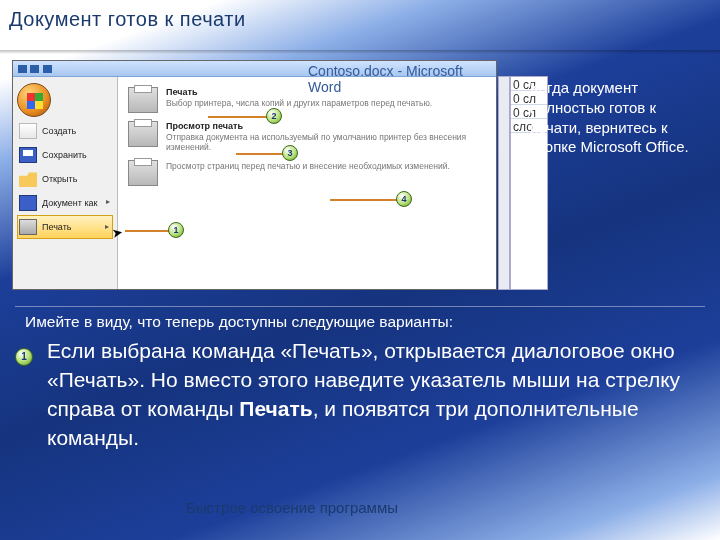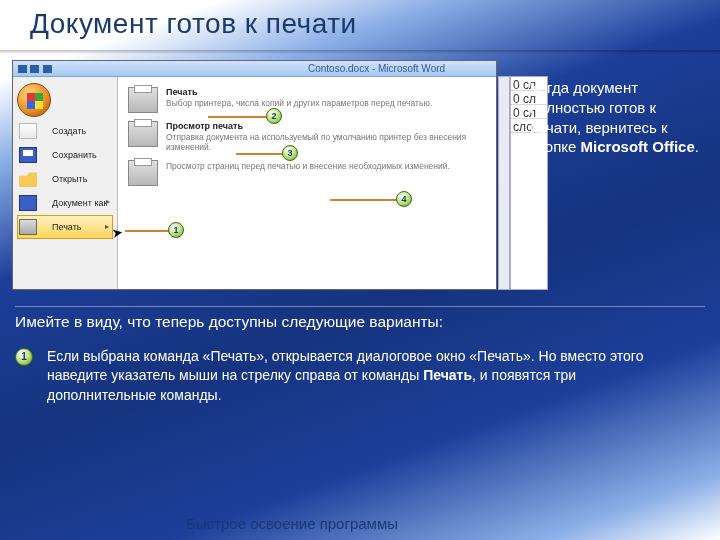--- a/index.html
+++ b/index.html
@@ -1,34 +1,34 @@
 <!DOCTYPE html>
 <html><head>
 <meta charset="utf-8">
 <style>
   *{box-sizing:border-box;margin:0;padding:0}
   body{width:720px;height:540px;font-family:Arial,sans-serif;overflow:hidden;background:#fff}
   .slide{width:720px;height:540px;position:relative;
     background:linear-gradient(160deg,#fff 0%,#fff 10%,#8eb0e8 20%,#1d3f9a 35%,#15337e 55%,#1d3f9a 75%,#8eb0e8 92%,#fff 100%)}
-  .title{position:absolute;left:30px;top:8px;font-size:28px;color:#1a3a6e;letter-spacing:0.5px}
+  .title{position:absolute;left:9px;top:8px;font-size:20px;color:#1a3a6e;letter-spacing:0.5px}
   .shadow-strip{position:absolute;left:0;top:50px;width:720px;height:4px;
     background:linear-gradient(to bottom,rgba(0,0,0,0.25),rgba(0,0,0,0))}
   .window{position:absolute;left:12px;top:60px;width:485px;height:230px;background:#fff;border:1px solid #666}
   .chrome{height:16px;background:linear-gradient(#cfe3ff,#a8c7ef);border-bottom:1px solid #7fa5d8;position:relative}
   .chrome-ico{position:absolute;width:9px;height:8px;background:#2b5ea8;top:4px}
   .chrome-ico.l1{left:5px}.chrome-ico.l2{left:17px}.chrome-ico.l3{left:30px}
-  .chrome-title{position:absolute;left:295px;top:2px;font-size:10px;color:#335a9b}
+  .chrome-title{position:absolute;left:295px;top:2px;font-size:14px;color:#335a9b}
   .office-inner{display:flex;height:212px}
   .office-btn{position:absolute;left:4px;top:22px;width:34px;height:34px;border-radius:50%;
     background:radial-gradient(circle at 35% 30%,#ffd67a,#e88b1f 60%,#9a4a0c);border:1px solid #7a4a1a;z-index:5}
   .office-flag{position:absolute;left:9px;top:9px;width:16px;height:16px;font-size:10px;display:grid;grid-template:1fr 1fr/1fr 1fr}
   .office-flag span:nth-child(1){background:#e33}.office-flag span:nth-child(2){background:#3a3}
   .office-flag span:nth-child(3){background:#36e}.office-flag span:nth-child(4){background:#fd3}
   .leftcol{width:105px;background:#f0f0f0;border-right:1px solid #bbb;padding:42px 4px 4px 4px}
-  .l-item{display:flex;align-items:center;gap:15px;padding:4px 2px;font-size:9px;color:#222;position:relative}
+  .l-item{display:flex;align-items:center;gap:5px;padding:4px 2px;font-size:9px;color:#222;position:relative}
   .l-item.sel{background:linear-gradient(#fff2c1,#ffd35a);border:1px solid #d4a017;padding:3px 1px}
   .l-ico{width:18px;height:16px;flex:none}
   .ico-new{background:linear-gradient(#fff,#e8e8e8);border:1px solid #bbb}
   .ico-open{background:#f6c95a;clip-path:polygon(0 30%,45% 30%,55% 10%,100% 10%,100% 100%,0 100%)}
   .ico-save{background:#3a5fc6;border:1px solid #223a7a;position:relative}
   .ico-save:after{content:"";position:absolute;left:3px;top:2px;width:10px;height:6px;background:#fff}
   .ico-saveas{background:#3a5fc6;border:1px solid #223a7a}
   .ico-print{background:linear-gradient(#ddd,#aaa);border:1px solid #666}
   .l-item .arrow{position:absolute;right:3px;top:6px;font-size:8px;color:#555}
   .rightcol{flex:1;padding:6px 8px 6px 10px;background:#fff}
@@ -36,29 +36,29 @@
   .r-item{display:flex;gap:8px;padding:4px 0}
   .r-ico{width:30px;height:26px;flex:none;background:linear-gradient(#e0e0e0,#b8b8b8);border:1px solid #888;position:relative}
   .r-ico:before{content:"";position:absolute;left:5px;top:-3px;width:16px;height:6px;background:#fff;border:1px solid #999}
   .r-txt{flex:1}
   .r-name{font-size:9px;font-weight:bold;color:#222}
   .r-desc{font-size:8.5px;color:#777;line-height:1.2;margin-top:1px}
   .ruler{position:absolute;left:498px;top:76px;width:12px;height:214px;background:#e8ecf2;border:1px solid #aac}
   .doctabs{position:absolute;left:510px;top:76px;width:38px;height:214px;background:#fff;border:1px solid #aac;font-size:12px;color:#333}
   .doctabs div{height:14px;border-bottom:1px solid #d0d8e8;padding:1px 2px}
   .caption{position:absolute;left:530px;top:78px;width:180px;font-size:15px;line-height:1.32;color:#fff}
-  .caption b{font-weight:bold}
-  .subhead{position:absolute;left:15px;top:313px;width:690px;font-size:15.5px;color:#fff}
+  .caption b{font-weight:normal}
+  .subhead{position:absolute;left:25px;top:313px;width:690px;font-size:15.5px;color:#fff}
   .rule{position:absolute;left:15px;top:306px;width:690px;border-top:1px solid rgba(255,255,255,0.4)}
   .numbullet{position:absolute;left:15px;top:348px;width:18px;height:18px;border-radius:50%;
     background:radial-gradient(circle at 35% 30%,#fff,#b8e07a 50%,#5a9a24);border:1px solid #3a6a14;
     font-size:10px;color:#1a3a6e;text-align:center;line-height:16px;font-weight:bold}
-  .bodytxt{position:absolute;left:47px;top:347px;width:640px;font-size:14px;line-height:1.38;color:#fff}
+  .bodytxt{position:absolute;left:47px;top:337px;width:640px;font-size:21px;line-height:1.38;color:#fff}
   .bodytxt b{font-weight:bold}
-  .footer{position:absolute;left:0;bottom:8px;width:584px;text-align:center;font-size:15px;color:#1a3a6e}
+  .footer{position:absolute;left:0;bottom:24px;width:584px;text-align:center;font-size:15px;color:#1a3a6e}
   .callout{position:absolute;width:16px;height:16px;border-radius:50%;
     background:radial-gradient(circle at 35% 30%,#fff,#b8e07a 55%,#5a9a24);border:1px solid #3a6a14;
     font-size:9px;color:#1a3a6e;text-align:center;line-height:14px;font-weight:bold;z-index:6}
   .lead{position:absolute;height:1.5px;background:#d2822a;z-index:5}
   .cursor{position:absolute;left:112px;top:225px;font-size:13px;color:#000;z-index:7;transform:rotate(-10deg)}
 </style>
 </head>
 <body>
 
 <div class="slide">

